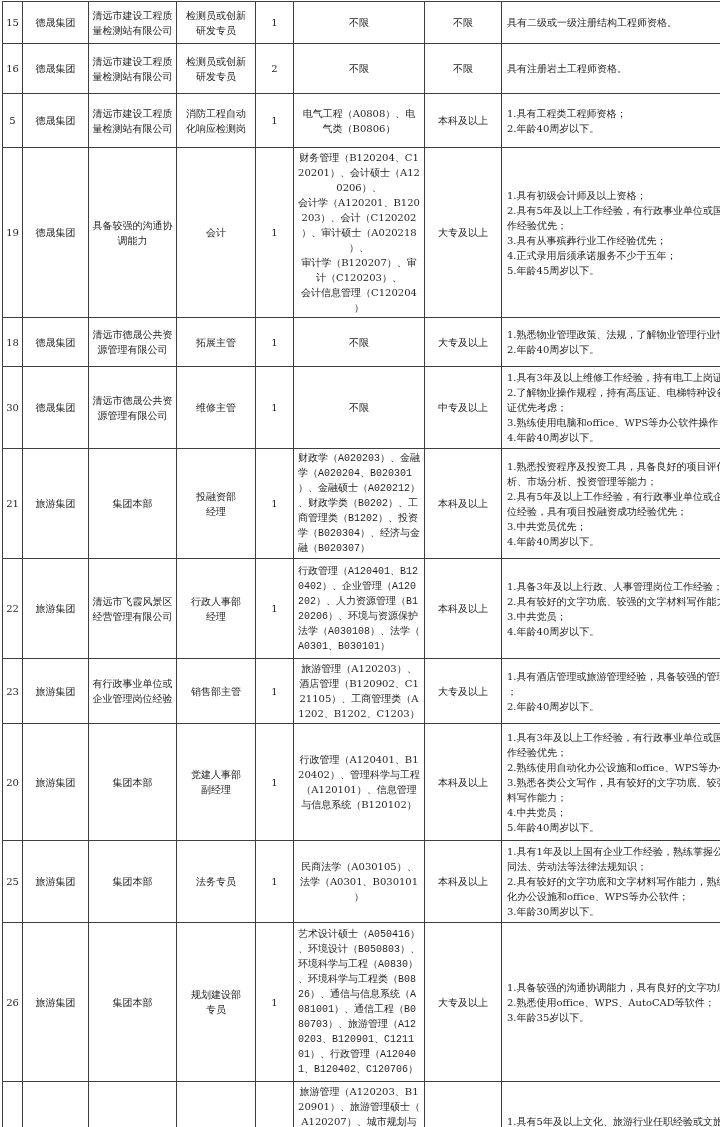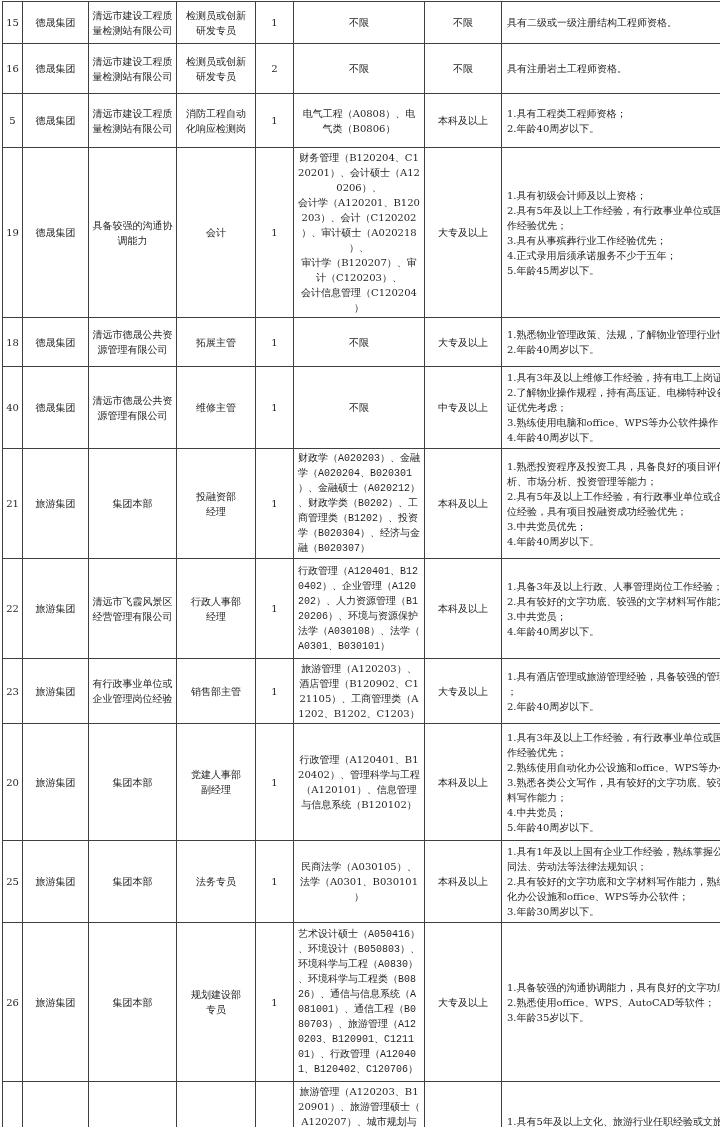--- a/index.html
+++ b/index.html
@@ -96,21 +96,21 @@
         <td class="col-group">德晟集团</td>
         <td class="col-company">清远市德晟公共资源管理有限公司</td>
         <td class="col-position">拓展主管</td>
         <td class="col-count">1</td>
         <td class="col-majors">不限</td>
         <td class="col-education">大专及以上</td>
         <td class="col-requirements">1.熟悉物业管理政策、法规，了解物业管理行业情况；
 2.年龄40周岁以下。</td>
       </tr>
       <tr style="height: 71px;">
-        <td class="col-no">40</td>
+        <td class="col-no">30</td>
         <td class="col-group">德晟集团</td>
         <td class="col-company">清远市德晟公共资源管理有限公司</td>
         <td class="col-position">维修主管</td>
         <td class="col-count">1</td>
         <td class="col-majors">不限</td>
         <td class="col-education">中专及以上</td>
         <td class="col-requirements">1.具有3年及以上维修工作经验，持有电工上岗证；
 2.了解物业操作规程，持有高压证、电梯特种设备安全管理证优先考虑；
 3.熟练使用电脑和office、WPS等办公软件操作；
 4.年龄40周岁以下。</td>

